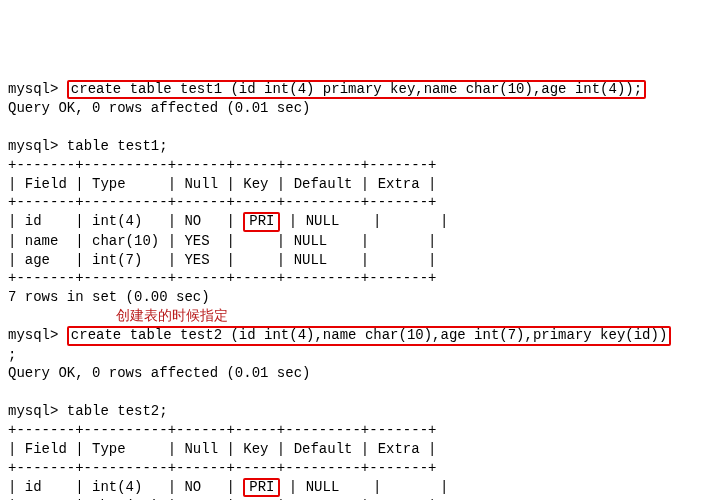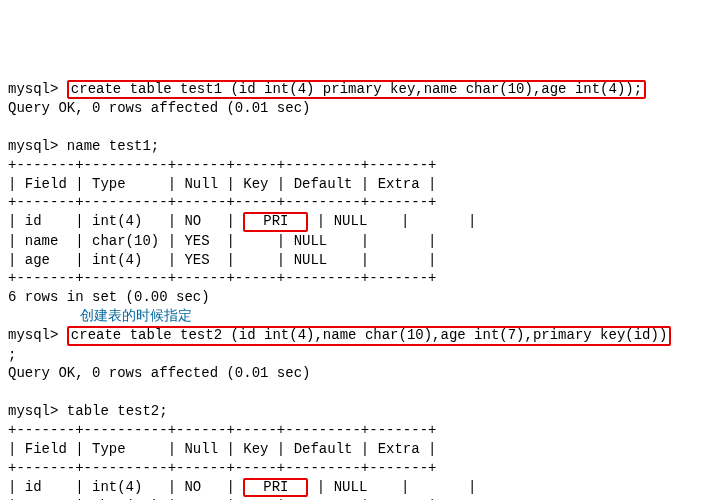--- a/index.html
+++ b/index.html
@@ -16,51 +16,51 @@
     .line span, .line { font-family: inherit; }
     .hl {
       border: 2px solid #e60000;
       padding: 0 2px;
       border-radius: 2px;
       display: inline-block;
       line-height: 1.1;
     }
     .hl-key {
       border: 2px solid #e60000;
-      padding: 0 18px;
+      padding: 0 4px;
       border-radius: 2px;
       display: inline-block;
       line-height: 1.1;
     }
     .anno {
-      color: #0369a1;
+      color: #b91c1c;
       font-family: "SimSun", "Microsoft YaHei", sans-serif;
       font-size: 14px;
       white-space: nowrap;
       display: inline-block;
-      margin-left: 72px;
+      margin-left: 108px;
     }
   </style>
 </head>
 <body>
 
 
 
 <div class="line"><span>mysql&gt;</span> <span class="hl">create table test1 (id int(4) primary key,name char(10),age int(4));</span>
 <span>Query OK, 0 rows affected (0.01 sec)</span>
 
-<span>mysql&gt;</span><span> name test1;</span>
+<span>mysql&gt;</span><span> table test1;</span>
 <span>+-------+----------+------+-----+---------+-------+</span>
 <span>| Field | Type     | Null | Key | Default | Extra |</span>
 <span>+-------+----------+------+-----+---------+-------+</span>
 <span>| id    | int(4)   | NO   | </span><span class="hl-key">PRI</span><span> | NULL    |       |</span>
 <span>| name  | char(10) | YES  |     | NULL    |       |</span>
-<span>| age   | int(4)   | YES  |     | NULL    |       |</span>
+<span>| age   | int(7)   | YES  |     | NULL    |       |</span>
 <span>+-------+----------+------+-----+---------+-------+</span>
-<span>6 rows in set (0.00 sec)</span>
+<span>7 rows in set (0.00 sec)</span>
 <span class="anno">创建表的时候指定</span>
 <span>mysql&gt;</span> <span class="hl">create table test2 (id int(4),name char(10),age int(7),primary key(id))</span>
 <span>;</span>
 <span>Query OK, 0 rows affected (0.01 sec)</span>
 
 <span>mysql&gt;</span><span> table test2;</span>
 <span>+-------+----------+------+-----+---------+-------+</span>
 <span>| Field | Type     | Null | Key | Default | Extra |</span>
 <span>+-------+----------+------+-----+---------+-------+</span>
 <span>| id    | int(4)   | NO   | </span><span class="hl-key">PRI</span><span> | NULL    |       |</span>

